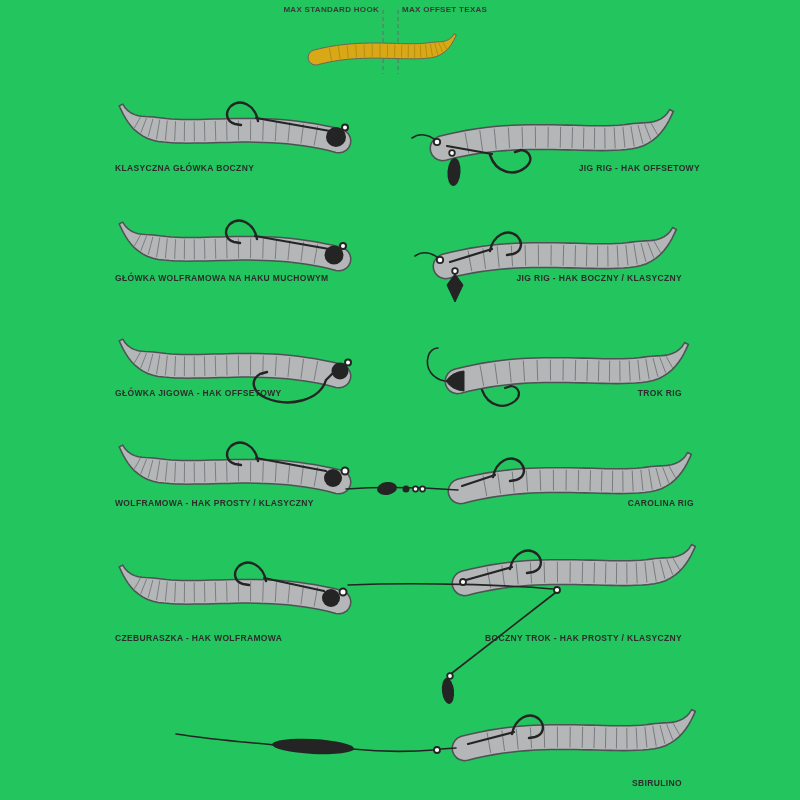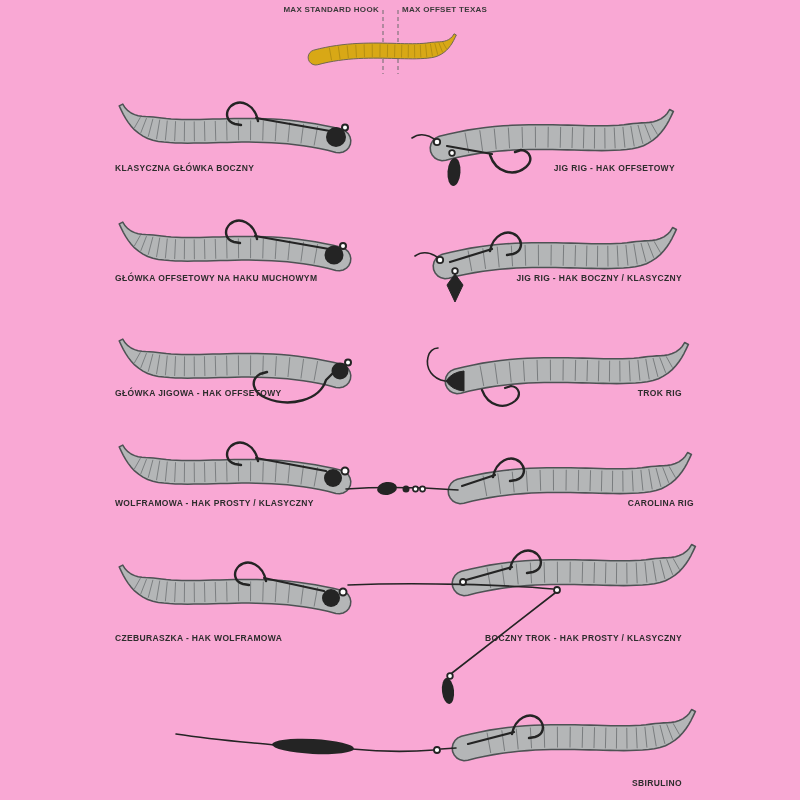--- a/index.html
+++ b/index.html
@@ -1,16 +1,16 @@
 <!DOCTYPE html>
 <html><head>
 <meta charset="utf-8">
 <style>
   html,body{margin:0;padding:0;background:#fff;}
-  .stage{position:relative;width:800px;height:800px;background:#f9a8d4;overflow:hidden;
+  .stage{position:relative;width:800px;height:800px;background:#22c55e;overflow:hidden;
          font-family:"Liberation Sans",sans-serif;}
   #scene{position:absolute;left:0;top:0;}
   .lbl{position:absolute;font-size:8.5px;font-weight:700;letter-spacing:.35px;
        color:#2d2d2d;white-space:nowrap;}
   .lbl.right{text-align:right;}
   .hdr{position:absolute;font-size:8px;font-weight:700;letter-spacing:.3px;
        color:#3a3a3a;white-space:nowrap;}
 </style>
 </head>
 <body>
@@ -350,23 +350,23 @@
         <line x1="441" y1="749" x2="456" y2="748" stroke="#242424" stroke-width="1.6" stroke-linecap="round"></line>
         <line x1="468" y1="744" x2="514" y2="732" stroke="#242424" stroke-width="2.2" stroke-linecap="round"></line>
         <path d="M 512 734 c 3 -16 17 -23 27 -15 c 7 7 4 16 -4 18 l -6 1" fill="none" stroke="#242424" stroke-width="2.4" stroke-linecap="round" stroke-linejoin="round"></path>
       </g>
     </svg>
 
   <div class="hdr" style="right:421px;top:5px;">MAX STANDARD HOOK</div>
   <div class="hdr" style="left:402px;top:5px;">MAX OFFSET TEXAS</div>
 
   <div class="lbl" style="left:115px;top:163px;">KLASYCZNA GŁÓWKA BOCZNY</div>
-  <div class="lbl right" style="right:125px;top:163px;">JIG RIG - HAK OFFSETOWY</div>
-
-  <div class="lbl" style="left:115px;top:273px;">GŁÓWKA OFFSETOWY NA HAKU MUCHOWYM</div>
+  <div class="lbl right" style="right:100px;top:163px;">JIG RIG - HAK OFFSETOWY</div>
+
+  <div class="lbl" style="left:115px;top:273px;">GŁÓWKA WOLFRAMOWA NA HAKU MUCHOWYM</div>
   <div class="lbl right" style="right:118px;top:273px;">JIG RIG - HAK BOCZNY / KLASYCZNY</div>
 
   <div class="lbl" style="left:115px;top:388px;">GŁÓWKA JIGOWA - HAK OFFSETOWY</div>
   <div class="lbl right" style="right:118px;top:388px;">TROK RIG</div>
 
   <div class="lbl" style="left:115px;top:498px;">WOLFRAMOWA - HAK PROSTY / KLASYCZNY</div>
   <div class="lbl right" style="right:106px;top:498px;">CAROLINA RIG</div>
 
   <div class="lbl" style="left:115px;top:633px;">CZEBURASZKA - HAK WOLFRAMOWA</div>
   <div class="lbl right" style="right:118px;top:633px;">BOCZNY TROK - HAK PROSTY / KLASYCZNY</div>

